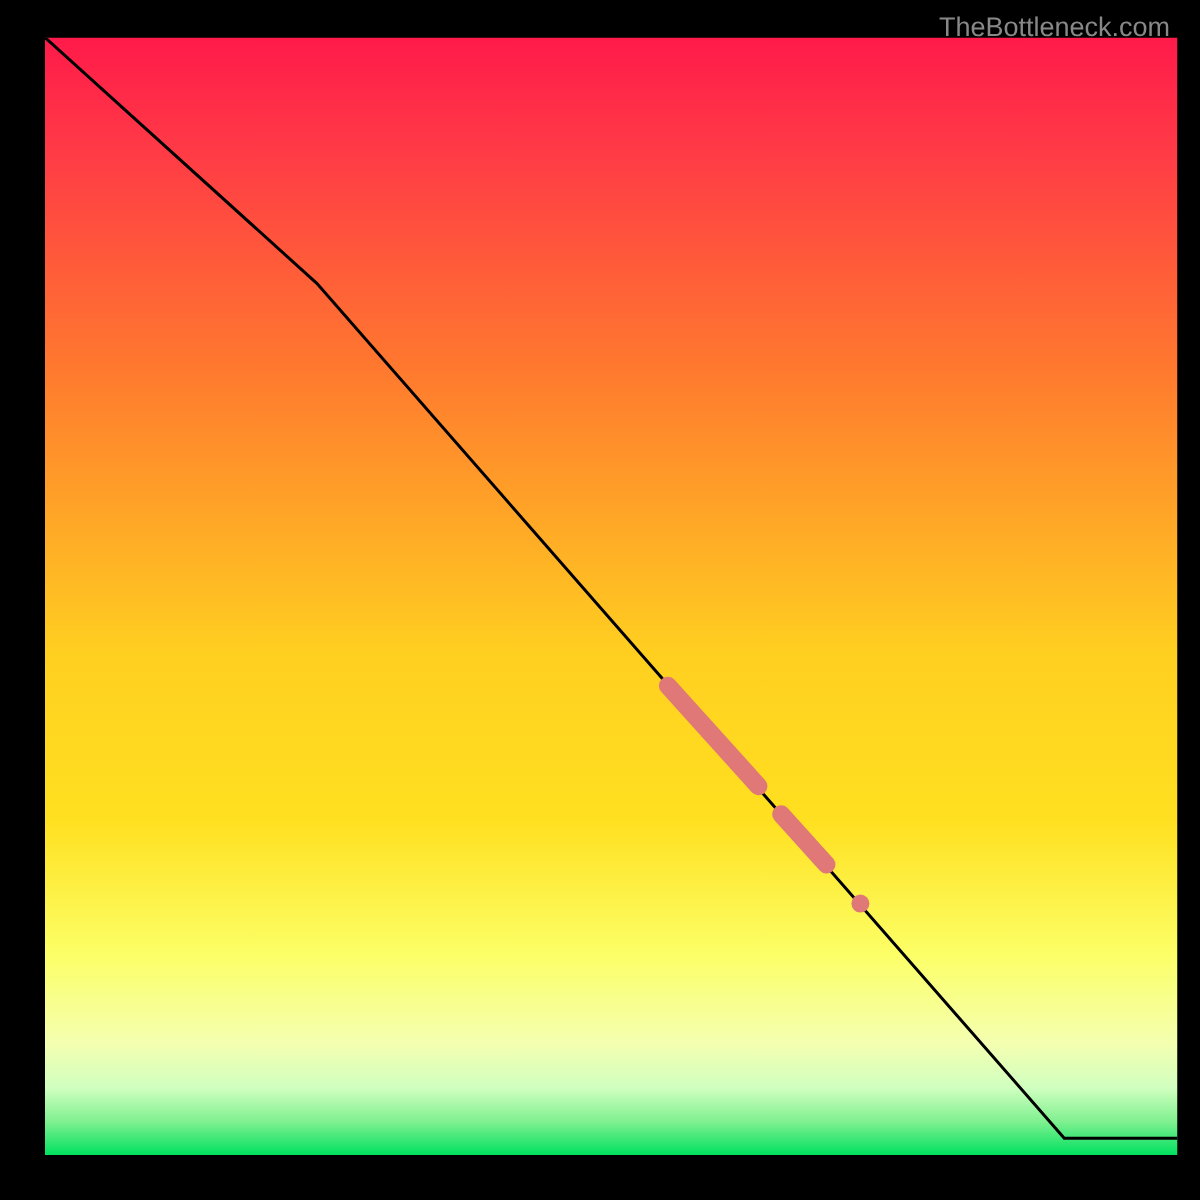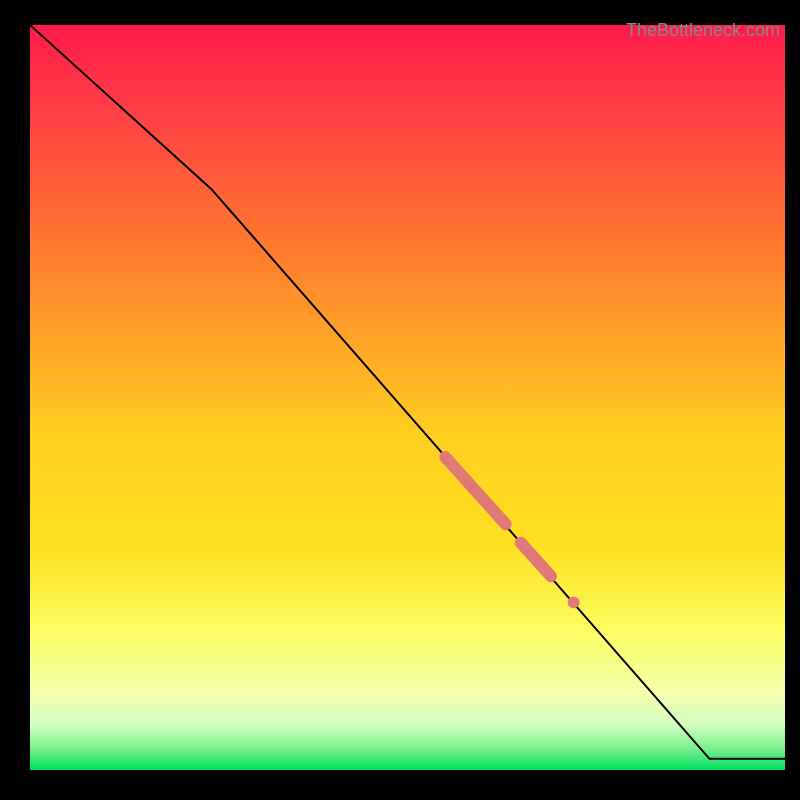--- a/index.html
+++ b/index.html
@@ -6,21 +6,21 @@
   body {
     width: 800px;
     height: 800px;
     background: #000;
     position: relative;
     font-family: Arial, sans-serif;
     overflow: hidden;
   }
   .attribution {
     position: absolute;
-    top: 20px;
+    top: 8px;
     right: 20px;
     color: #888;
     font-size: 18px;
     font-weight: 500;
     z-index: 10;
   }
   .plot-area {
     position: absolute;
     left: 30px;
     top: 25px;

